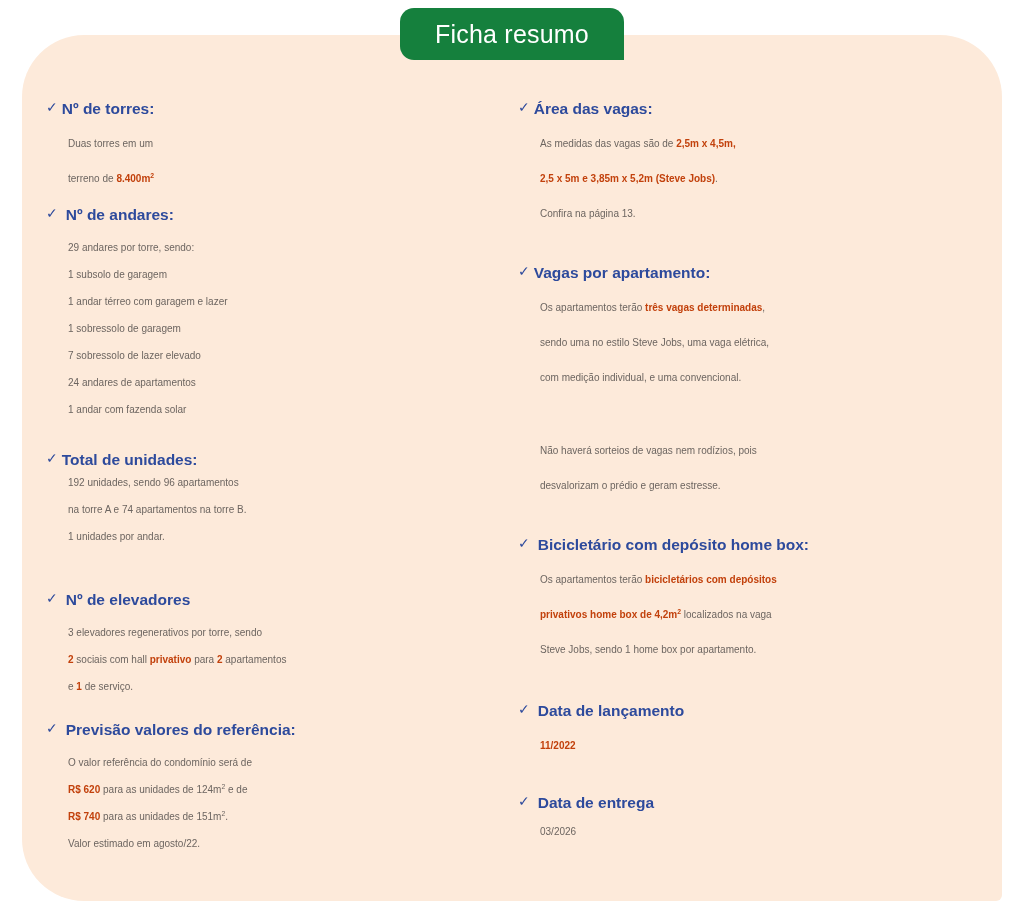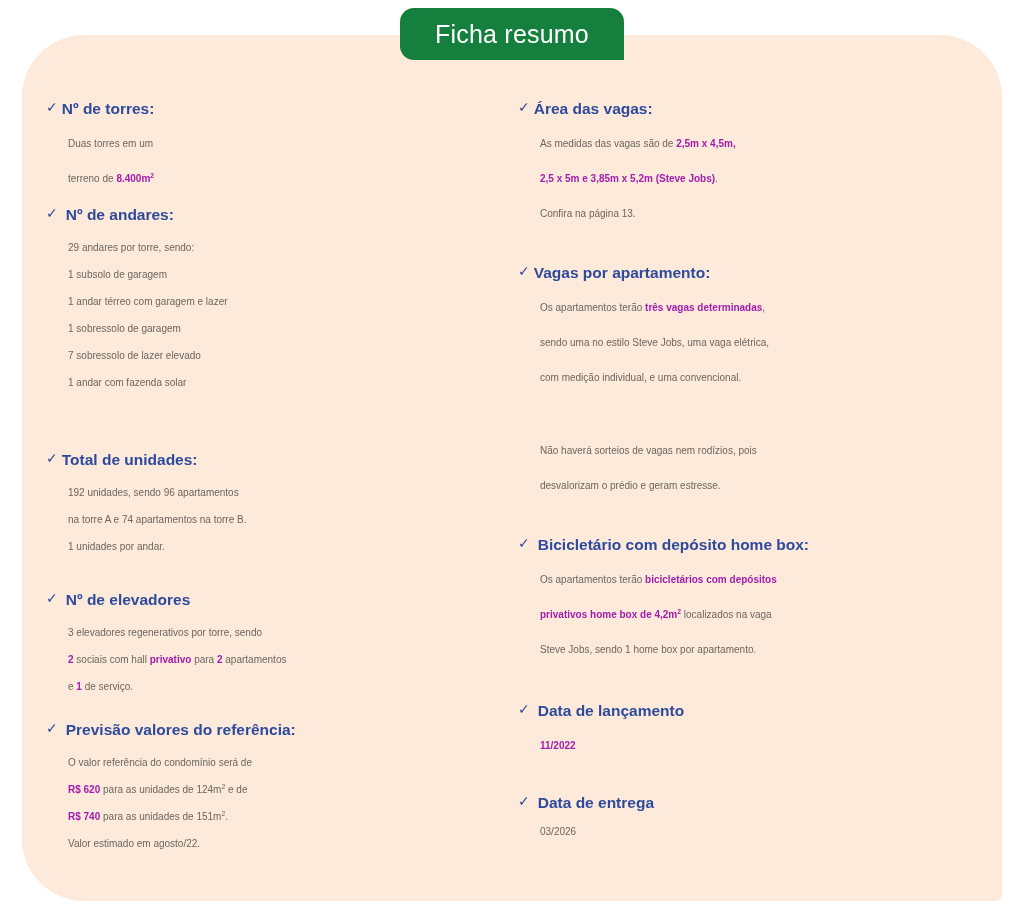--- a/index.html
+++ b/index.html
@@ -83,21 +83,21 @@
   }
   .sec-head.gap .check { margin-right: 8px; }
 
   .body {
     color: #6C6560;
     font-size: 10px;
     line-height: 1.0;
     padding-left: 22px;
   }
   .body .ln { white-space: nowrap; }
-  .body b { color: #a21caf; font-weight: bold; }
+  .body b { color: #c2410c; font-weight: bold; }
   .body sup { font-size: 0.68em; vertical-align: super; line-height: 0; }
 
   .lh-tight .ln { line-height: 27px; }
   .lh-loose .ln { line-height: 35px; }
 </style>
 </head>
 <body>
 
 <div id="sheet">
 
@@ -120,30 +120,31 @@
         <div class="sec-head gap">
           <span class="check">✓</span>
           <span>Nº de andares:</span>
         </div>
         <div class="body lh-tight" style="margin-top:10px;">
           <div class="ln">29 andares por torre, sendo:</div>
           <div class="ln">1 subsolo de garagem</div>
           <div class="ln">1 andar térreo com garagem e lazer</div>
           <div class="ln">1 sobressolo de garagem</div>
           <div class="ln">7 sobressolo de lazer elevado</div>
+          <div class="ln">24 andares de apartamentos</div>
           <div class="ln">1 andar com fazenda solar</div>
         </div>
       </div>
 
       <div class="section" style="position:absolute; top:415px; left:0;">
         <div class="sec-head">
           <span class="check">✓</span>
           <span>Total de unidades:</span>
         </div>
-        <div class="body lh-tight" style="margin-top:10px;">
+        <div class="body lh-tight" style="">
           <div class="ln">192 unidades, sendo 96 apartamentos</div>
           <div class="ln">na torre A e 74 apartamentos na torre B.</div>
           <div class="ln">1 unidades por andar.</div>
         </div>
       </div>
 
       <div class="section" style="position:absolute; top:555px; left:0;">
         <div class="sec-head gap">
           <span class="check">✓</span>
           <span>Nº de elevadores</span>

